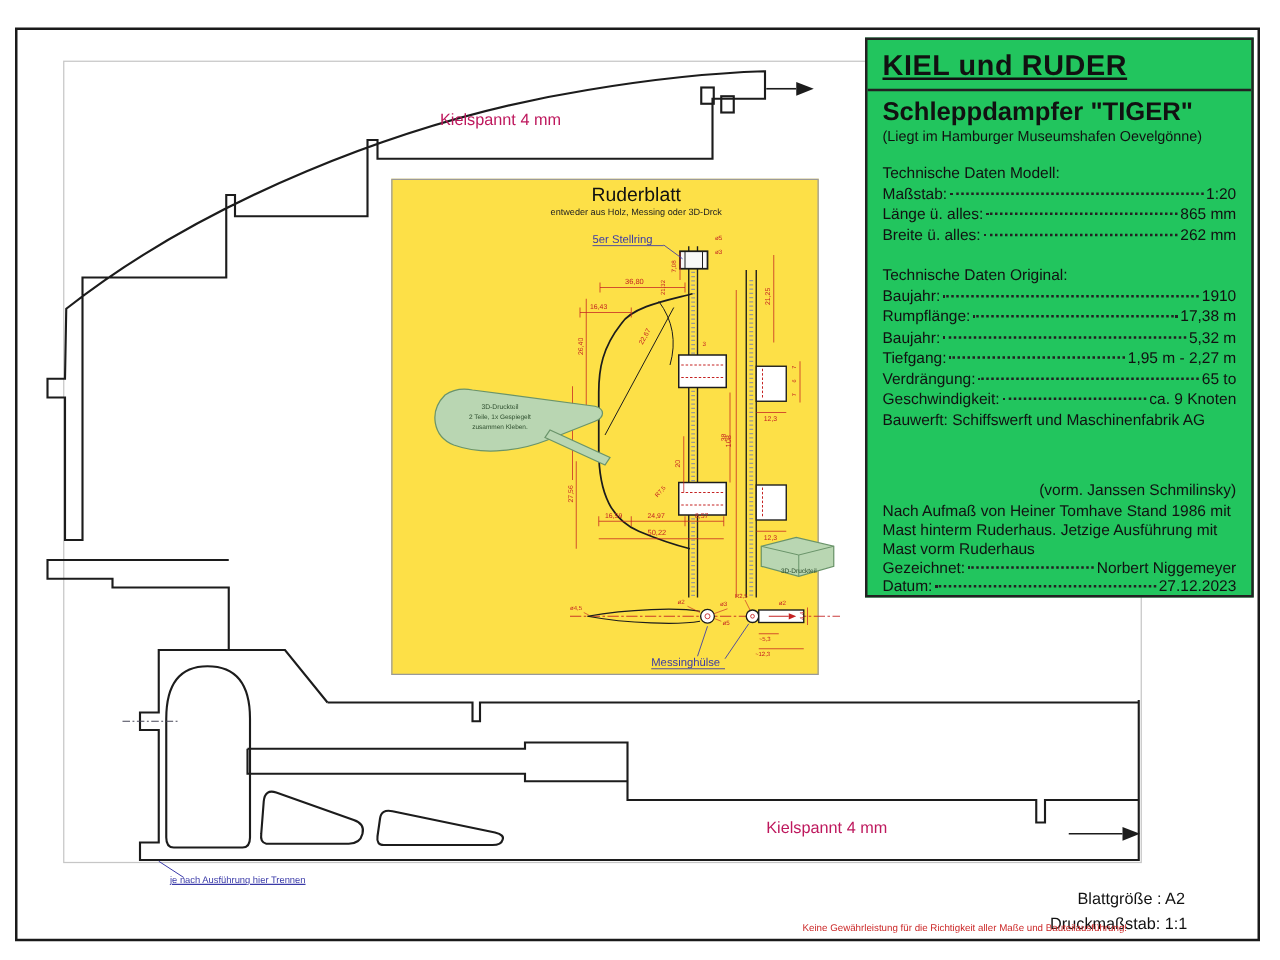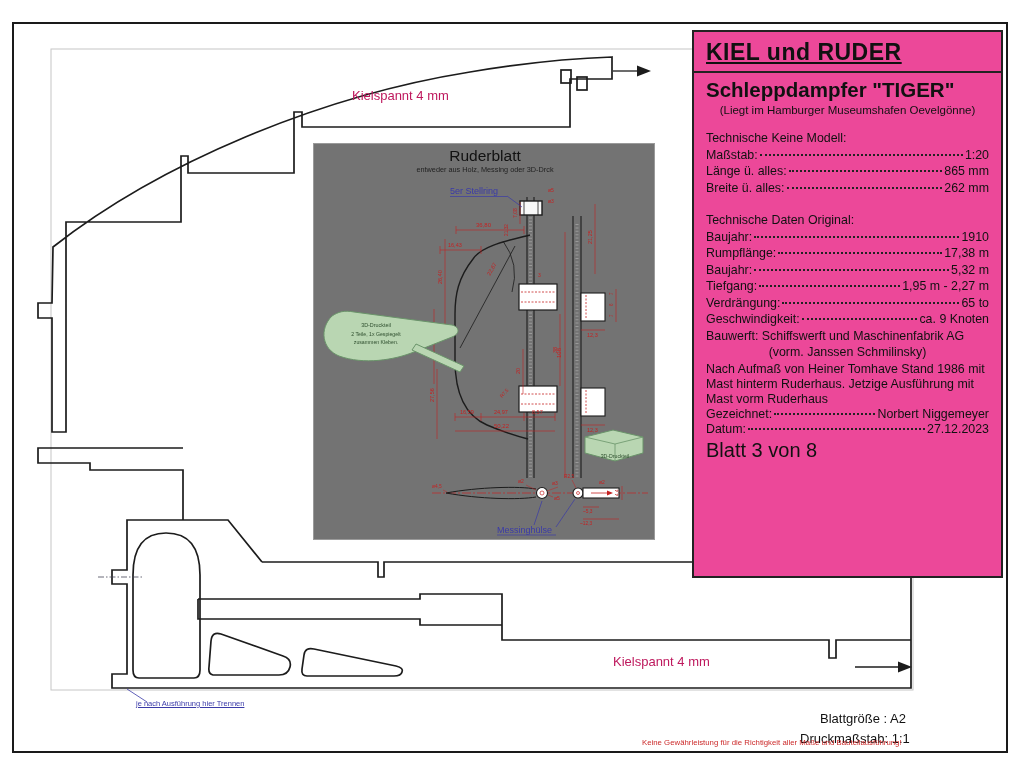--- a/index.html
+++ b/index.html
@@ -1,45 +1,45 @@
 <!DOCTYPE html>
 <html><head>
 <meta charset="utf-8">
 <style>
   html,body{margin:0;padding:0;background:#fff;}
   #page{position:relative;width:1024px;height:768px;background:#fff;overflow:hidden;
         font-family:"Liberation Sans", sans-serif;color:#111;}
   .abs{position:absolute;}
   #outer-border{left:12px;top:22px;width:992px;height:727px;border:2px solid #1a1a1a;}
   
-  #title-block{left:692px;top:30px;width:311px;height:548px;border:2px solid #222;background:#ec4899;box-sizing:border-box;overflow:hidden;}
+  #title-block{left:692px;top:30px;width:311px;height:448px;border:2px solid #222;background:#22c55e;box-sizing:border-box;overflow:hidden;}
   .tb-title-row{border-bottom:2px solid #222;padding:7px 12px 5px;}
   .tb-title{font-size:23px;font-weight:bold;text-decoration:underline;letter-spacing:.5px;}
   .tb-sub{padding:5px 12px 0;font-size:20.5px;font-weight:bold;white-space:nowrap;}
-  .tb-loc{padding:2px 12px 0;font-size:11.5px;text-align:center;}
+  .tb-loc{padding:2px 12px 0;font-size:11.5px;}
   .tb-body{padding:14px 12px 0;font-size:12.4px;line-height:16.5px;}
   .dotrow{display:flex;align-items:baseline;white-space:nowrap;}
   .dots{flex:1 1 auto;min-width:8px;border-bottom:2px dotted #222;position:relative;top:-3px;margin:0 2px;}
   .tb-head{margin-top:0;}
   .tb-gap{margin-top:16px;}
-  .tb-center{text-align:center;}
+  .tb-center{text-align:right;margin-top:40px;}
   .tb-note{margin-top:1px;font-size:12.4px;line-height:15px;}
   .tb-small-rows{font-size:12.4px;line-height:15px;}
   .tb-www{font-size:12.4px;line-height:15px;}
   .tb-sheet{font-size:20px;margin-top:5px;}
   
   .keel-label{font-size:13px;color:#be185d;white-space:nowrap;}
   #glue-instruction{font-size:13.5px;color:#cc2a2a;white-space:nowrap;}
   #separation-note{font-size:7.5px;color:#3a3aa8;text-decoration:underline;white-space:nowrap;}
-  #sheet-size,#print-scale{font-size:13px;text-align:left;white-space:nowrap;}
+  #sheet-size,#print-scale{font-size:13px;text-align:center;white-space:nowrap;}
   #sheet-size{left:820px;top:711px;width:170px;}
   #print-scale{left:800px;top:731px;width:190px;}
   #disclaimer{left:642px;top:738px;font-size:7.8px;color:#cc2a2a;white-space:nowrap;}
   
-  #inset{left:313px;top:143px;width:342px;height:397px;border:1px solid #9a9a9a;background:#737373;box-sizing:border-box;}
+  #inset{left:313px;top:143px;width:342px;height:397px;border:1px solid #9a9a9a;background:#fde047;box-sizing:border-box;padding-left:24px;}
   svg{display:block;}
   svg text{font-family:"Liberation Sans", sans-serif;}
   .dimtxt{fill:#c42222;}
   .bluetxt{fill:#3a3aa8;}
 </style>
 </head>
 <body>
 
 <div id="page">
 
@@ -235,21 +235,21 @@
   </div>
 
   <div id="title-block" class="abs">
     <div class="tb-title-row">
       <span class="tb-title">KIEL und RUDER</span>
     </div>
     <div class="tb-sub">Schleppdampfer "TIGER"</div>
     <div class="tb-loc">(Liegt im Hamburger Museumshafen Oevelgönne)</div>
 
     <div class="tb-body">
-      <div class="tb-head">Technische Keine Modell:</div>
+      <div class="tb-head">Technische Daten Modell:</div>
       <div class="dotrow">
           <span>Maßstab:</span>
           <span class="dots"></span>
           <span>1:20</span>
         </div>
       <div class="dotrow">
           <span>Länge ü. alles:</span>
           <span class="dots"></span>
           <span>865 mm</span>
         </div>

